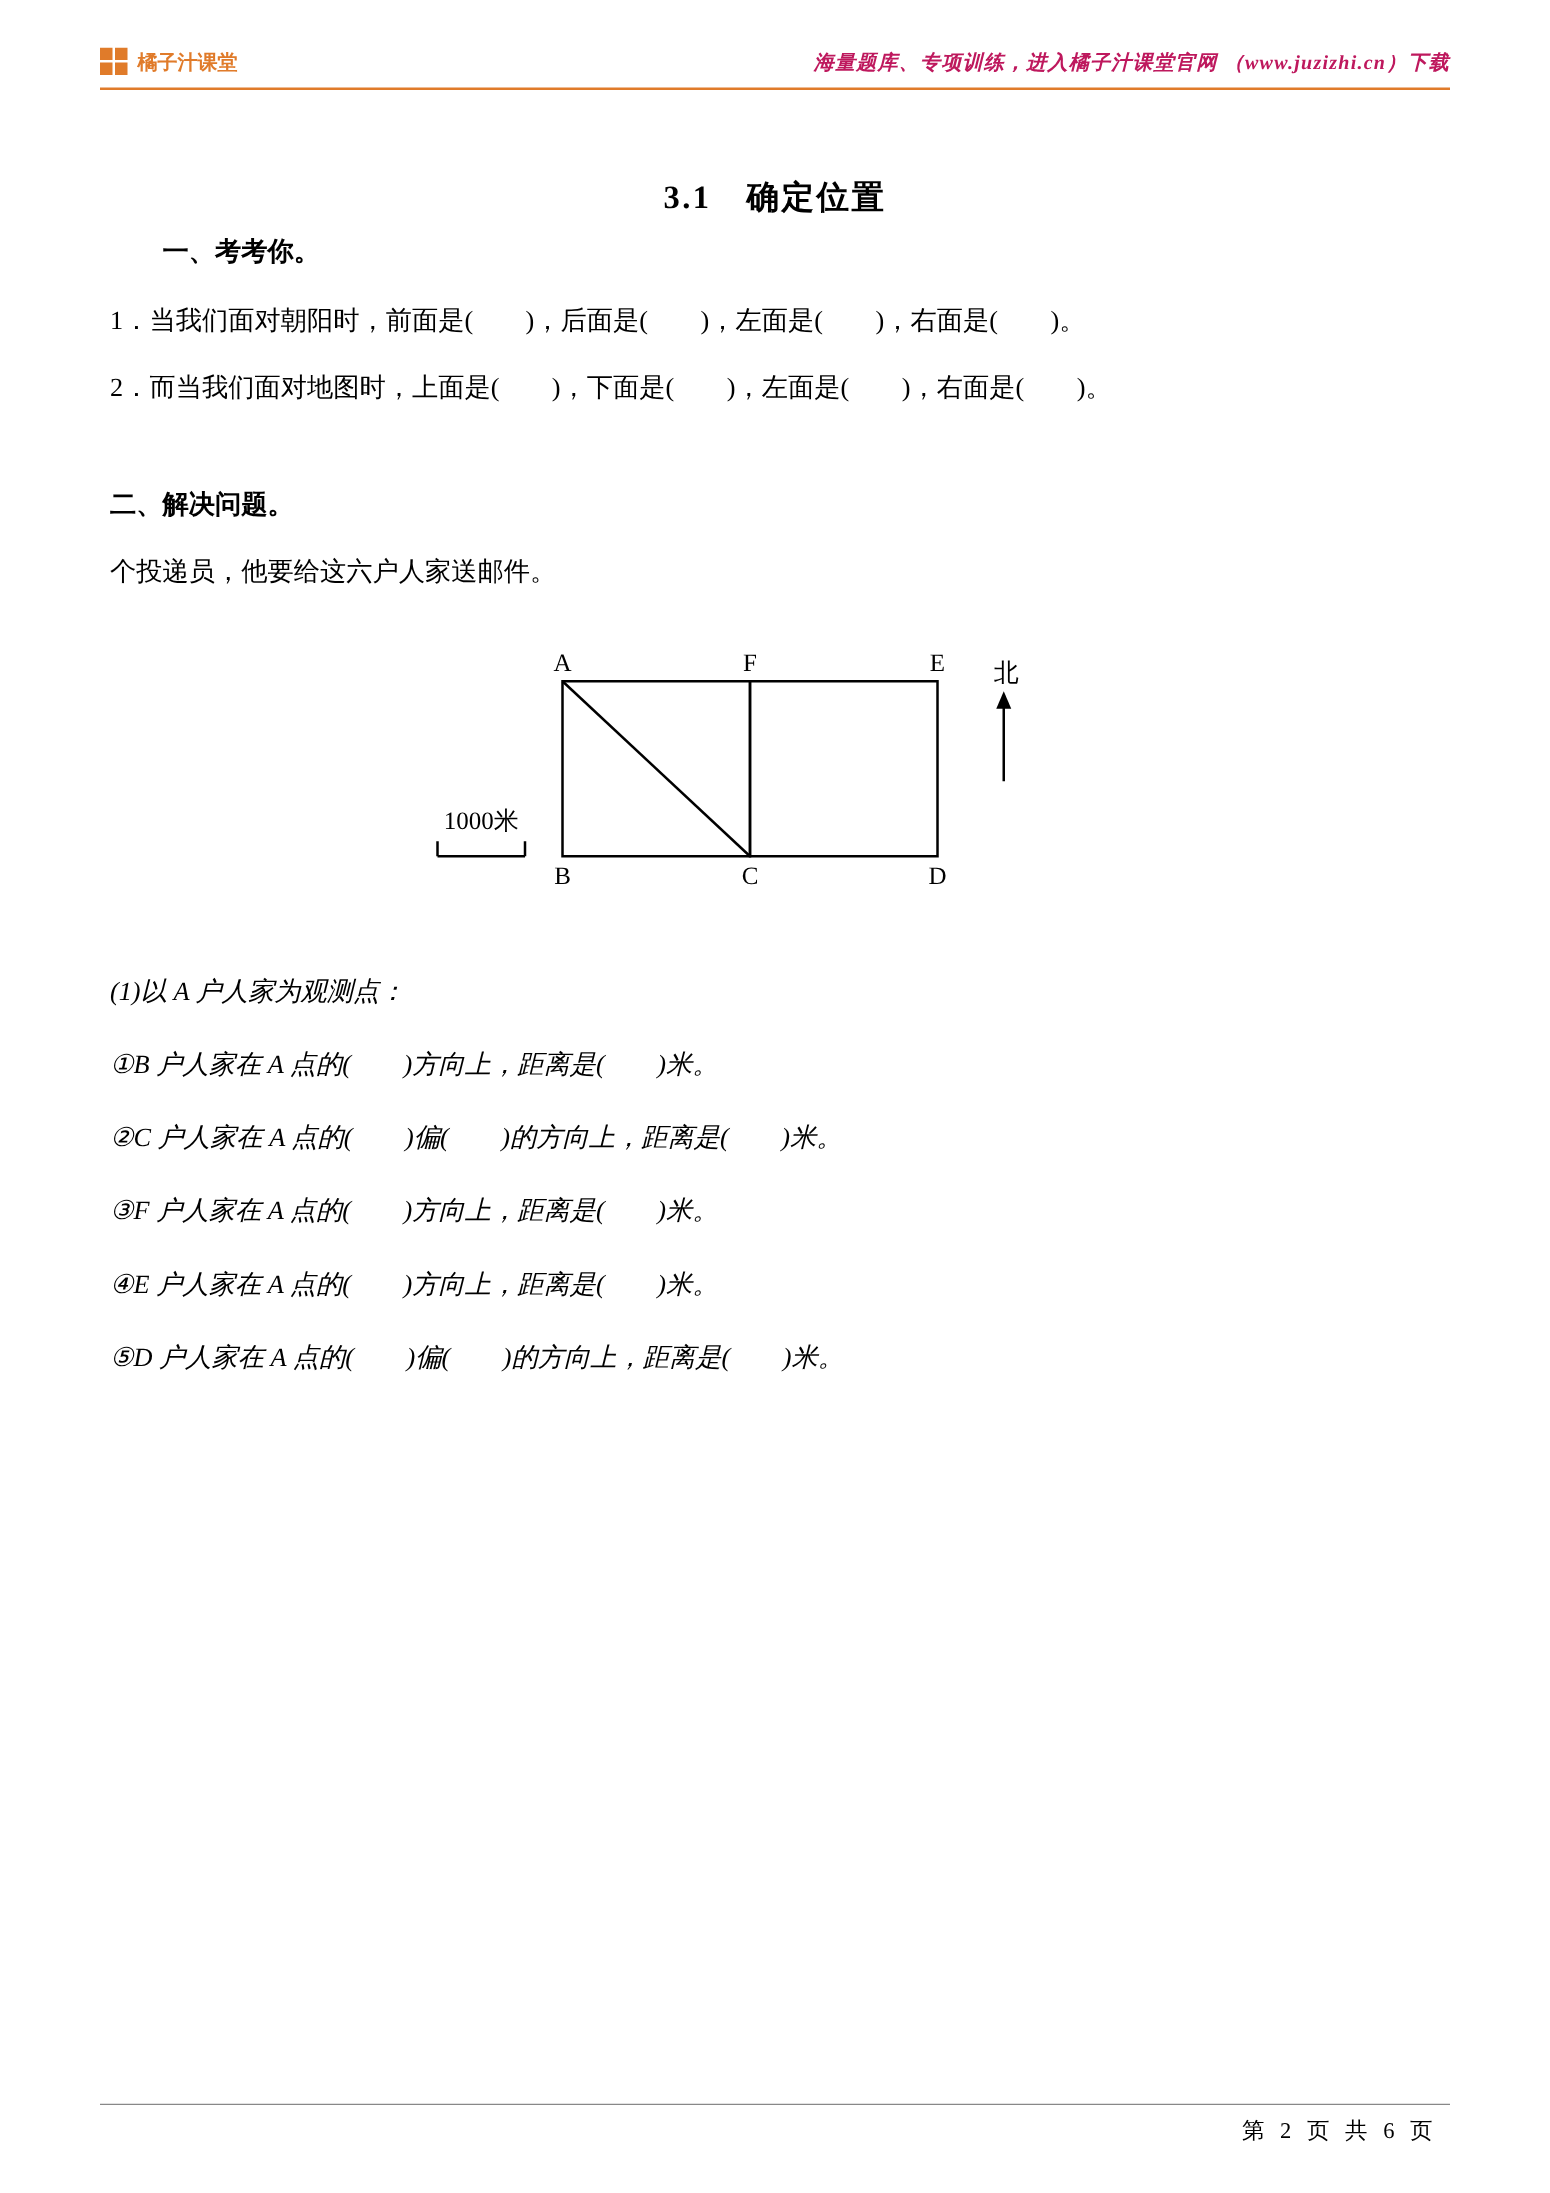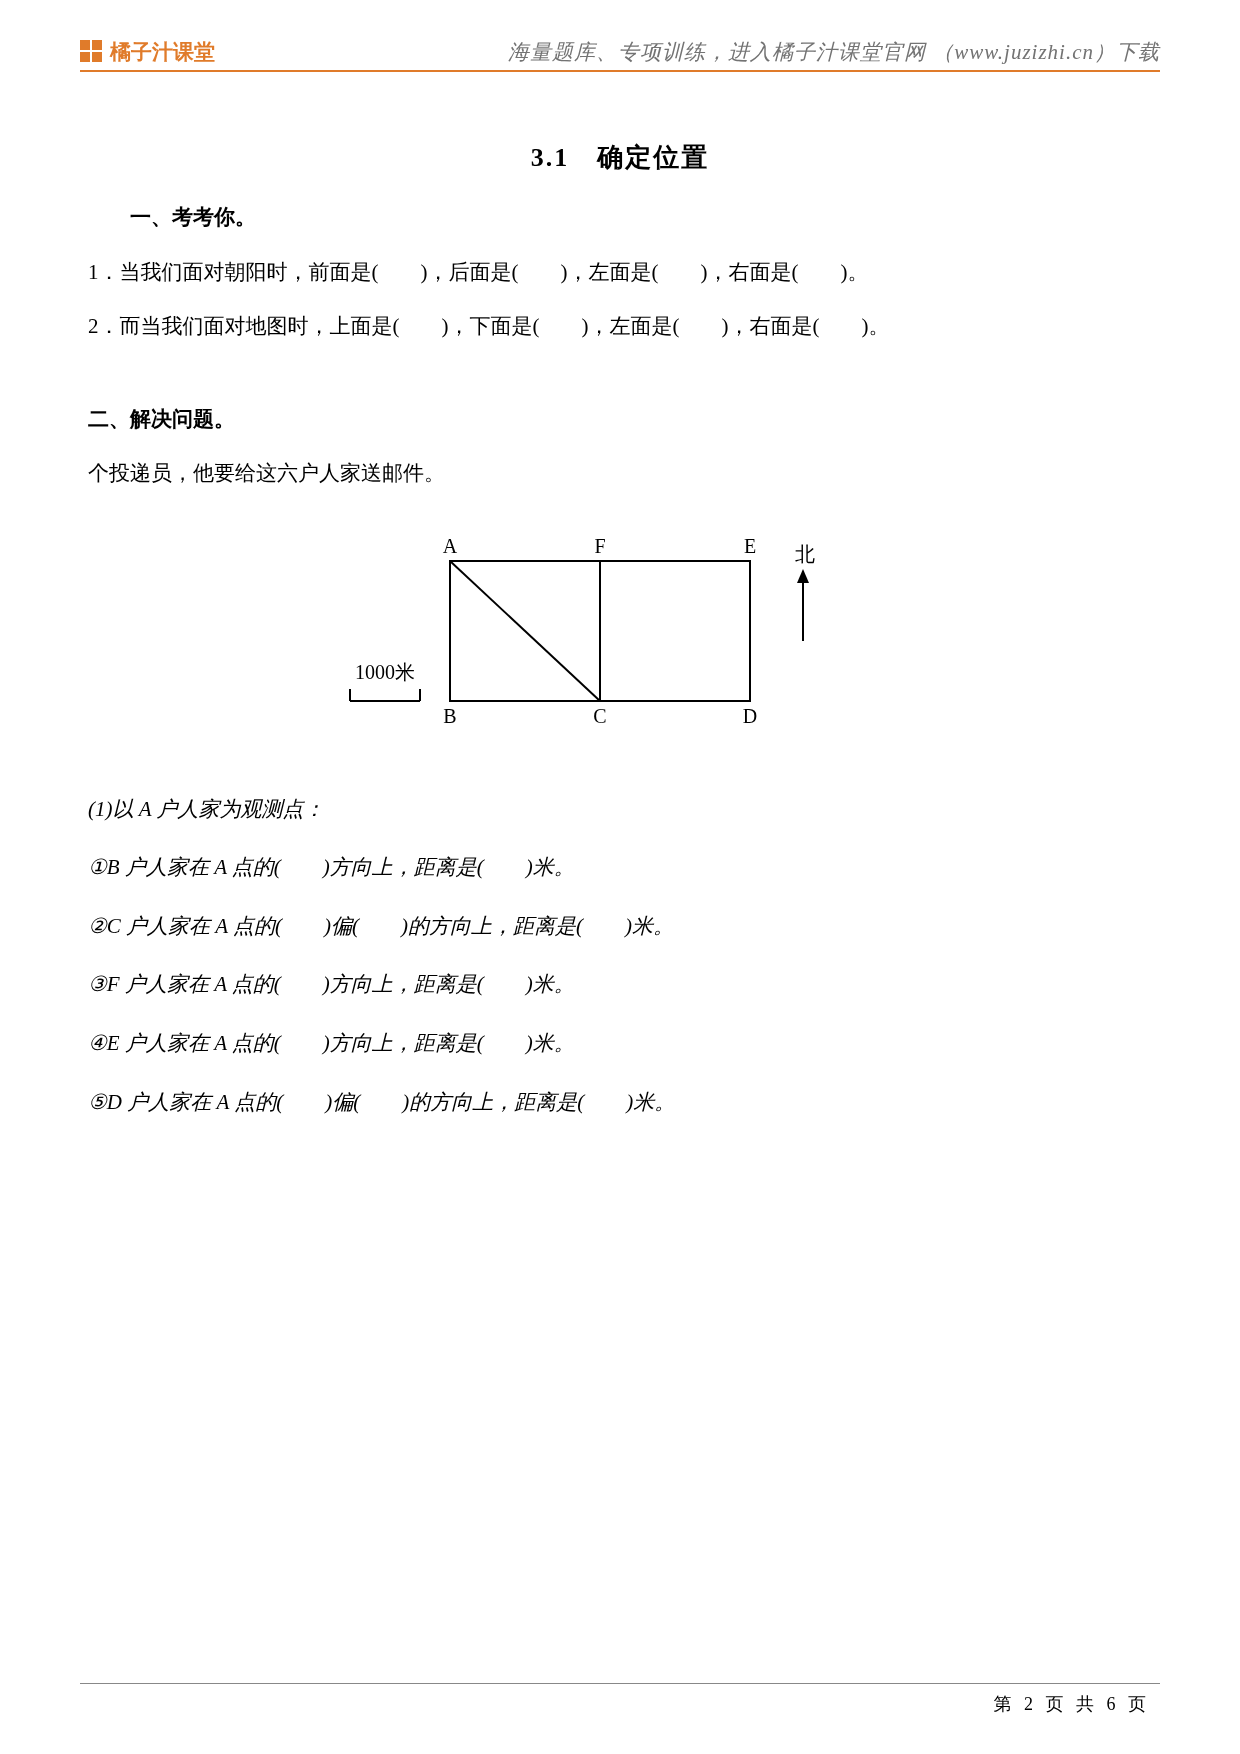--- a/index.html
+++ b/index.html
@@ -12,34 +12,34 @@
       color: #000;
     }
     .header {
       position: absolute;
       top: 38px;
       left: 80px;
       right: 80px;
       display: flex;
       justify-content: space-between;
       align-items: center;
-      font-size: 21px;
+      font-size: 16px;
     }
     .logo-wrap {
       display: flex;
       align-items: center;
       gap: 6px;
       color: #e07b2a;
       font-weight: bold;
       font-family: "Microsoft YaHei", "SimHei", sans-serif;
     }
     .logo-icon svg { display: block; }
     .header-right {
-      color: #737373;
-      font-weight: normal;
+      color: #be185d;
+      font-weight: bold;
       font-family: "SimSun", "KaiTi", serif;
       font-style: italic;
       letter-spacing: 1px;
     }
     .header-rule {
       position: absolute;
       top: 70px;
       left: 80px;
       right: 80px;
       height: 2px;
@@ -52,21 +52,21 @@
       right: 0;
       text-align: center;
       font-size: 26px;
       font-weight: bold;
       font-family: "SimSun", serif;
       letter-spacing: 2px;
       margin-top: 32px;
     }
     .content {
       position: absolute;
-      top: 190px;
+      top: 174px;
       left: 88px;
       right: 88px;
       font-size: 21px;
       line-height: 2.6;
     }
     .section-h {
       font-weight: bold;
       text-indent: 2em;
     }
     .q-line { }

